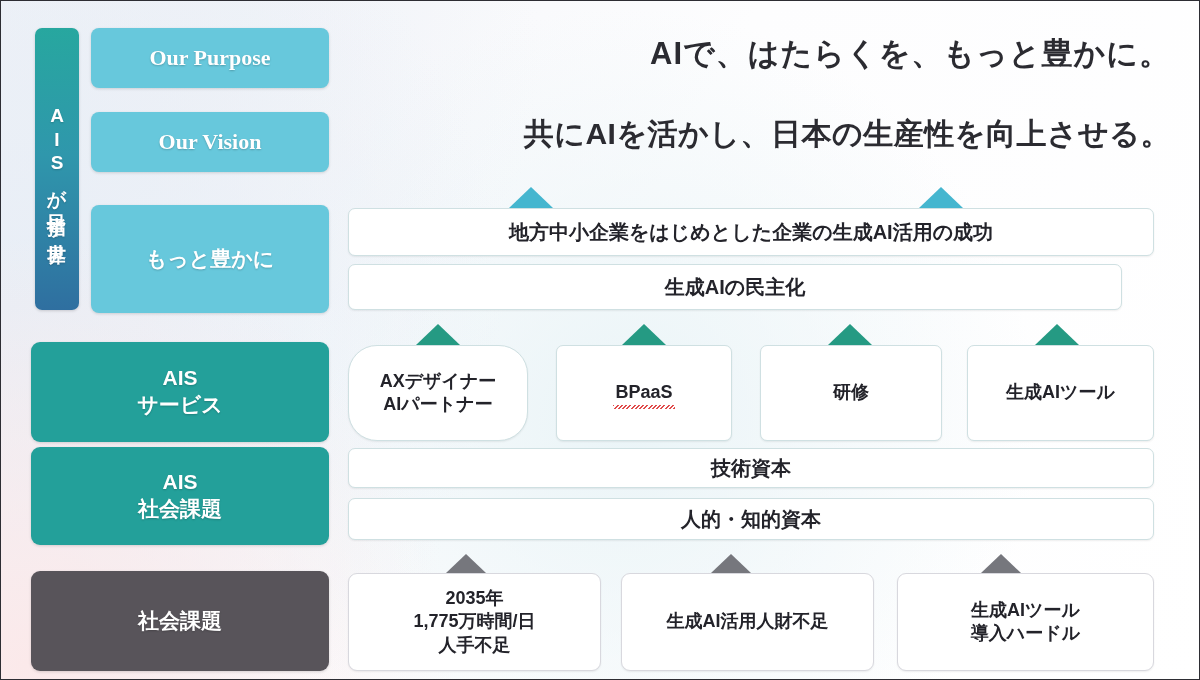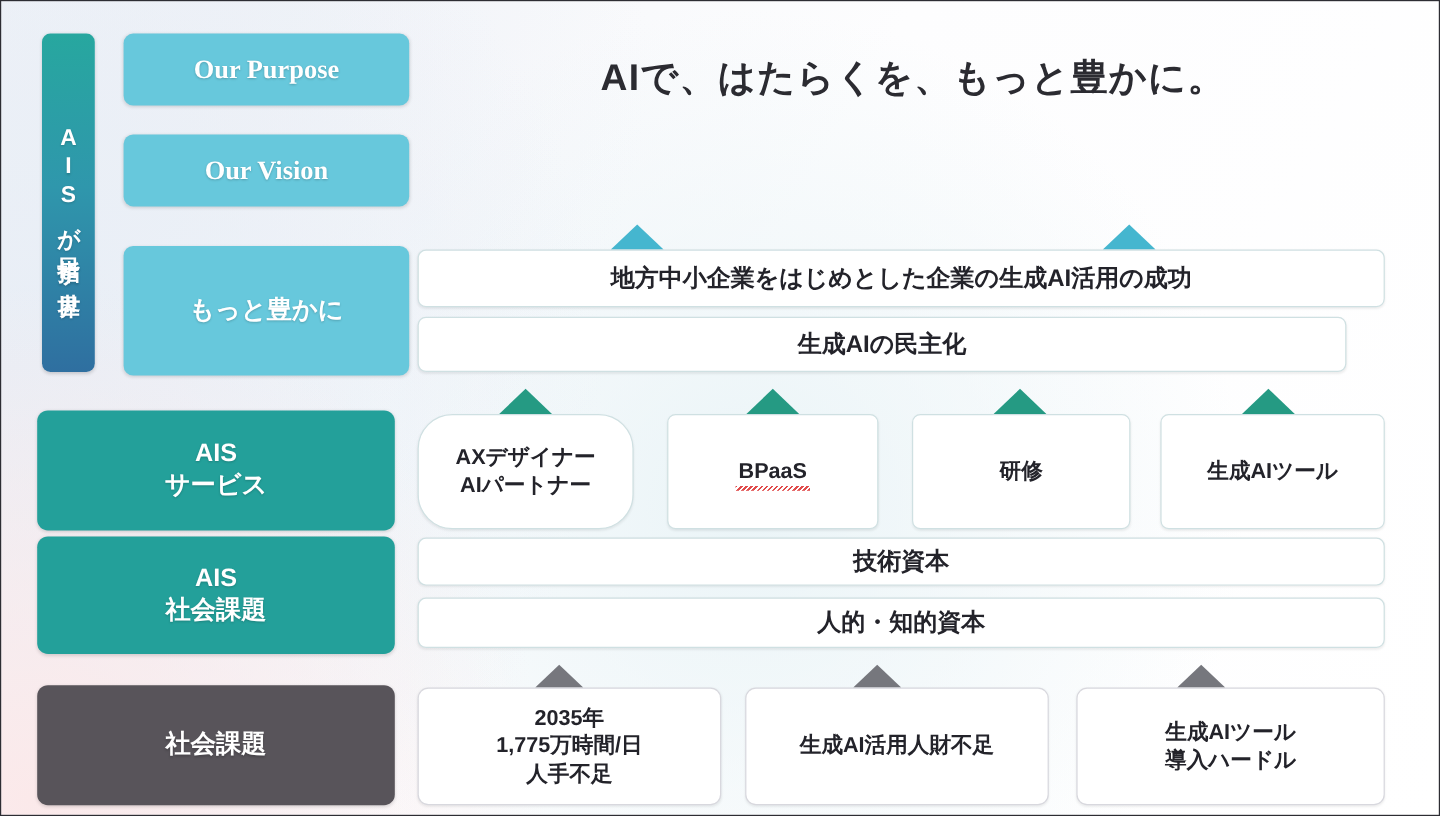--- a/index.html
+++ b/index.html
@@ -55,21 +55,21 @@
     left: 90px;
     width: 238px;
     border-radius: 8px;
     display: flex;
     align-items: center;
     justify-content: center;
     text-align: center;
     color: #ffffff;
     box-shadow: 0 1px 3px rgba(0,0,0,0.14);
   }
-  .chip.cyan   { background: #67c8dc; margin-left: 12px; }
+  .chip.cyan   { background: #67c8dc; }
 
   .chip-serif {
     font-family: "Liberation Serif", "DejaVu Serif", serif;
     font-weight: 700;
     font-size: 22px;
     text-shadow: 0 1px 2px rgba(0,0,0,0.22);
   }
   .chip-jp {
     font-size: 21px;
     font-weight: 700;
@@ -132,23 +132,22 @@
       #e04b4b 0px, #e04b4b 1.4px,
       transparent 1.4px, transparent 3px
     );
   }
 
   
   .headline {
     position: absolute;
     color: #2b2b31;
     font-weight: 700;
-    text-align: center;
+    text-align: right;
     white-space: nowrap;
-    margin-top: 11px;
   }
   .headline.purpose {
     left: 350px; top: 32px; width: 820px;
     font-size: 31px;
     letter-spacing: 1px;
   }
   .headline.vision {
     left: 350px; top: 113px; width: 820px;
     font-size: 30px;
     letter-spacing: 0.5px;
@@ -199,20 +198,21 @@
       <span>AIS</span><br>
       <span>社会課題</span>
     </span>
   </div>
 
   <div class="chip-wide chip-social">
     <span class="chip-jp">社会課題</span>
   </div>
 
   <div class="headline purpose">AIで、はたらくを、もっと豊かに。</div>
+  <div class="headline vision">共にAIを活かし、日本の生産性を向上させる。</div>
 
   <div class="arrow cyan" style="left:508px; top:186px;"></div>
   <div class="arrow cyan" style="left:918px; top:186px;"></div>
 
   <div class="card" style="left:347px; top:207px; width:806px; height:48px;text-align:center;">
     <span class="card-txt big">地方中小企業をはじめとした企業の生成AI活用の成功</span>
   </div>
   <div class="card" style="left:347px; top:263px; width:774px; height:46px;">
     <span class="card-txt big">生成AIの民主化</span>
   </div>

